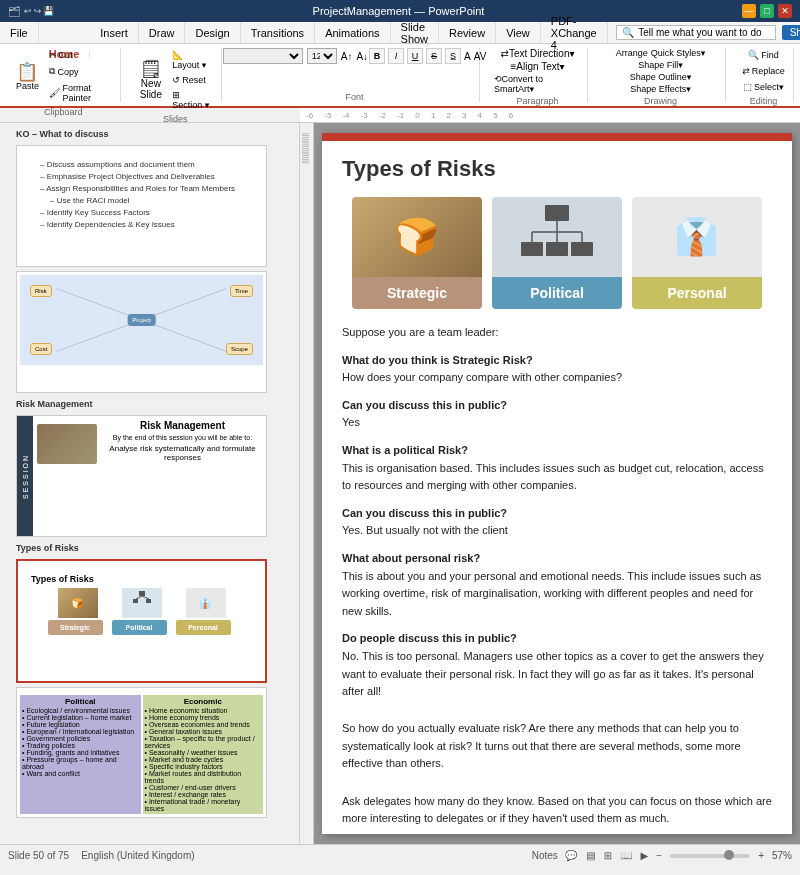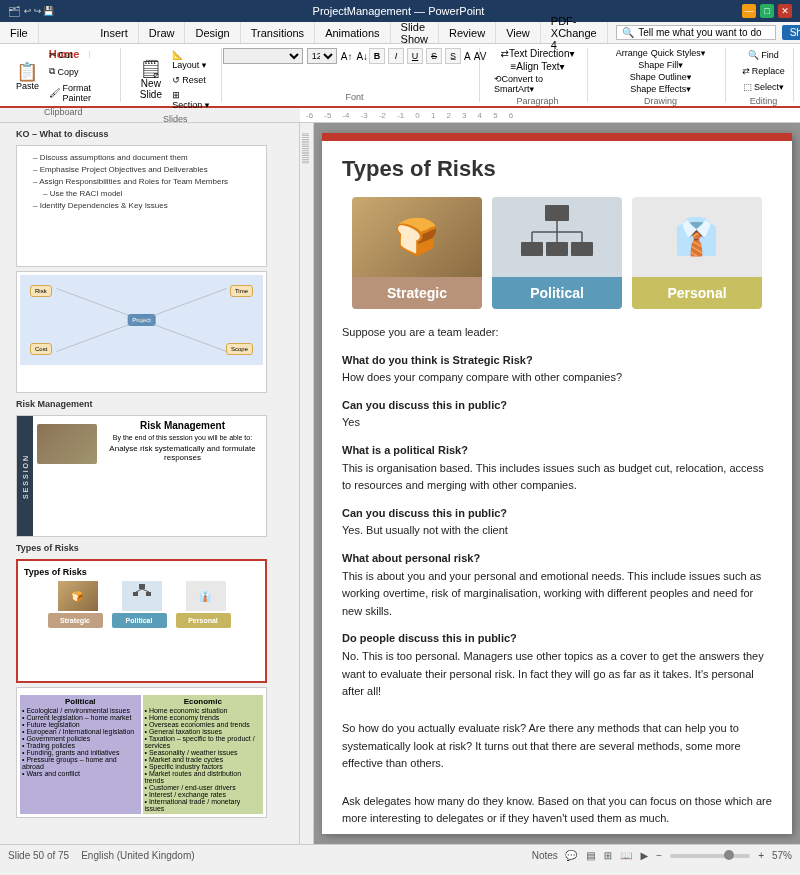--- a/index.html
+++ b/index.html
@@ -102,21 +102,21 @@
       background: white;
       margin: 4px 8px;
       border: 1px solid #ccc;
       cursor: pointer;
       position: relative;
     }
     .slide-thumbnail.active {
       border: 2px solid #c0392b;
     }
     .slide-thumbnail-inner {
-      padding: 6px;
+      padding: 13px;
       min-height: 120px;
     }
     .slide-title-label {
       font-size: 9px;
       color: #333;
       padding: 2px 8px;
       font-weight: bold;
     }
 
     
@@ -528,20 +528,21 @@
     <div class="slide-wrap">
       <div class="slide-num"></div>
       <div class="slide-title-label">KO – What to discuss</div>
       <div class="slide-thumbnail">
         <div class="slide-thumbnail-inner">
           <div class="slide1-content">
             <div class="slide1-bullet">– Discuss assumptions and document them</div>
             <div class="slide1-bullet">– Emphasise Project Objectives and Deliverables</div>
             <div class="slide1-bullet">– Assign Responsibilities and Roles for Team Members</div>
             <div class="slide1-subbullet">– Use the RACI model</div>
+            <div class="slide1-bullet">– Identify Key Success Factors</div>
             <div class="slide1-bullet">– Identify Dependencies &amp; Key Issues</div>
           </div>
         </div>
       </div>
     </div>
 
     <div class="slide-wrap">
 
       <div class="slide-thumbnail">
         <div class="slide-thumbnail-inner" style="padding:3px;">

